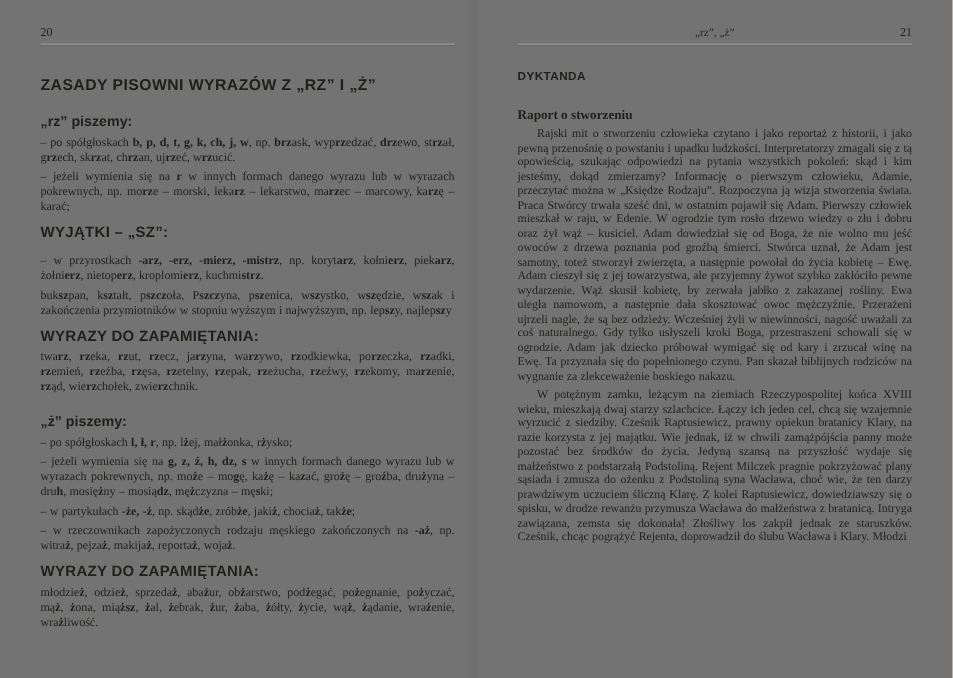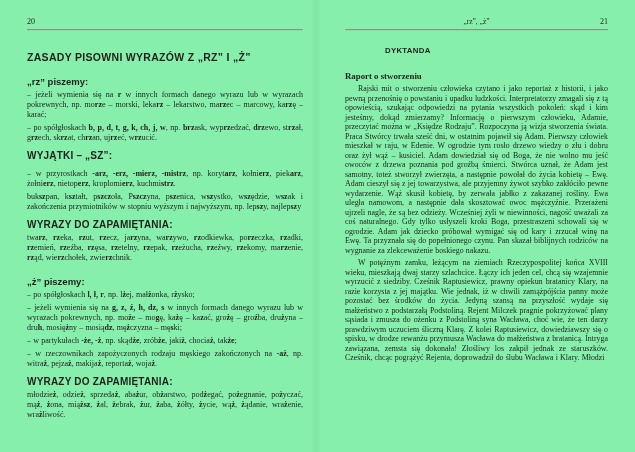--- a/index.html
+++ b/index.html
@@ -3,21 +3,21 @@
 <meta charset="utf-8">
 <style>
   * { margin:0; padding:0; box-sizing:border-box; }
   html, body { background:#e7e6e3; }
   body { font-family:"Liberation Serif", serif; }
 
   .spread {
     position:relative;
     width:635px; height:452px;
     margin:0 auto;
-    background:#86efac;
+    background:#737373;
     color:#211f1c;
     overflow:hidden;
   }
   
   .spread::after {
     content:""; position:absolute; top:0; bottom:0; left:311px; width:10px;
     background:linear-gradient(90deg, rgba(0,0,0,0) 0%, rgba(0,0,0,0.045) 50%, rgba(0,0,0,0) 100%);
     pointer-events:none;
   }
 
@@ -48,21 +48,21 @@
   .para {
     font-size:8px; line-height:10px; text-align:justify; margin-top:3px;
     word-spacing:0.2px;
   }
   .para.gap { margin-top:8px; }
   .para b { font-weight:bold; }
 
   
   .dyk-head {
     font-family:"Liberation Sans", sans-serif; font-weight:bold;
-    font-size:7.8px; letter-spacing:0.3px; margin-top:16px;margin-left:40px;
+    font-size:7.8px; letter-spacing:0.3px; margin-top:16px;
   }
   .dict-title { font-weight:bold; font-size:8.8px; margin-top:16px; }
   .dict-para {
     font-size:7.9px; line-height:9.5px; text-align:justify;
     text-indent:13px; margin-top:3px; word-spacing:0.2px;
   }
 </style>
 </head>
 <body>
 
@@ -70,22 +70,22 @@
 
   <div class="page page-left">
     <div class="pagehead">
       <span>20</span>
       <div class="headrule"></div>
     </div>
 
     <div class="book-title">ZASADY PISOWNI WYRAZÓW Z „RZ” I „Ż”</div>
 
     <div class="sec-head">„rz” piszemy:</div>
+    <div class="para">– po spółgłoskach <b>b, p, d, t, g, k, ch, j, w</b>, np. <b>brz</b>ask, wyp<b>rz</b>edzać, <b>drz</b>ewo, st<b>rz</b>ał, g<b>rz</b>ech, sk<b>rz</b>at, ch<b>rz</b>an, uj<b>rz</b>eć, w<b>rz</b>ucić.</div>
     <div class="para">– jeżeli wymienia się na <b>r</b> w innych formach danego wyrazu lub w wyrazach pokrewnych, np. mo<b>rz</b>e – morski, leka<b>rz</b> – lekarstwo, ma<b>rz</b>ec – marcowy, ka<b>rz</b>ę – karać;</div>
-    <div class="para">– po spółgłoskach <b>b, p, d, t, g, k, ch, j, w</b>, np. <b>brz</b>ask, wyp<b>rz</b>edzać, <b>drz</b>ewo, st<b>rz</b>ał, g<b>rz</b>ech, sk<b>rz</b>at, ch<b>rz</b>an, uj<b>rz</b>eć, w<b>rz</b>ucić.</div>
 
     <div class="mini-head">WYJĄTKI – „SZ”:</div>
     <div class="para gap">– w przyrostkach <b>-arz, -erz, -mierz, -mistrz</b>, np. koryt<b>arz</b>, kołni<b>erz</b>, piek<b>arz</b>, żołni<b>erz</b>, nietop<b>erz</b>, kroplomi<b>erz</b>, kuchmi<b>strz</b>.</div>
 
     <div class="para">buk<b>sz</b>pan, k<b>sz</b>tałt, p<b>szcz</b>oła, P<b>szcz</b>yna, p<b>sz</b>enica, w<b>sz</b>ystko, w<b>sz</b>ędzie, w<b>sz</b>ak i zakończenia przymiotników w stopniu wyższym i najwyższym, np. lep<b>sz</b>y, najlep<b>sz</b>y</div>
 
     <div class="mini-head">WYRAZY DO ZAPAMIĘTANIA:</div>
     <div class="para">twa<b>rz</b>, <b>rz</b>eka, <b>rz</b>ut, <b>rz</b>ecz, ja<b>rz</b>yna, wa<b>rz</b>ywo, <b>rz</b>odkiewka, po<b>rz</b>eczka, <b>rz</b>adki, <b>rz</b>emień, <b>rz</b>eźba, <b>rz</b>ęsa, <b>rz</b>etelny, <b>rz</b>epak, <b>rz</b>eżucha, <b>rz</b>eźwy, <b>rz</b>ekomy, ma<b>rz</b>enie, <b>rz</b>ąd, wie<b>rz</b>chołek, zwie<b>rz</b>chnik.</div>
 
     <div class="sec-head">„ż” piszemy:</div>

